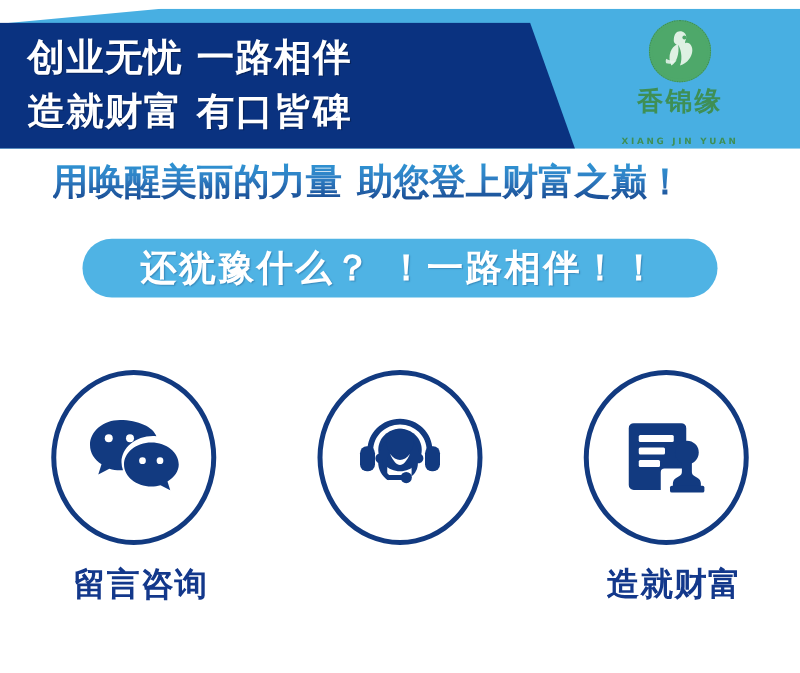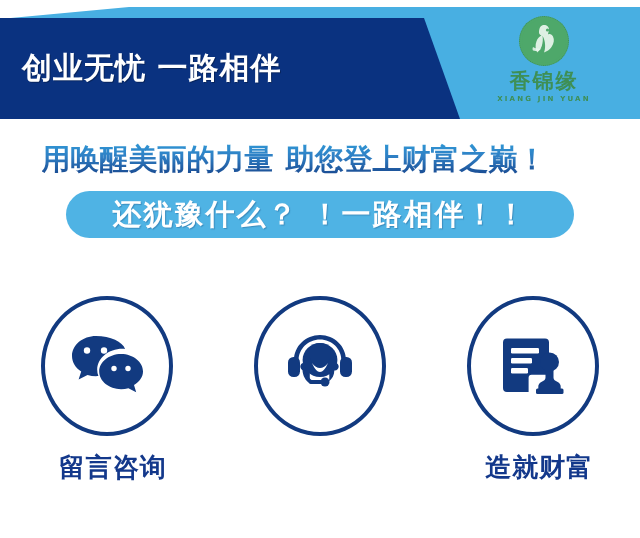--- a/index.html
+++ b/index.html
@@ -76,34 +76,34 @@
   .logo-name {
     margin-top: 3px;
     color: #3E8F55;
     font-size: 21px;
     font-weight: bold;
     letter-spacing: 2px;
     line-height: 1.1;
     font-family: "DejaVu Serif", "Liberation Serif", serif;
   }
   .logo-sub {
-    margin-top: 3px;
+    margin-top: 17px;
     color: #3E8F55;
     font-size: 7px;
     letter-spacing: 2.2px;
     font-weight: bold;
   }
 
   
   #subhead {
     position: absolute;
     left: 0; top: 126px;
     width: 588px; height: 54px;
     display: flex;
-    align-items: flex-end;
+    align-items: flex-start;
     justify-content: center;
   }
   .subhead-text {
     font-size: 29px;
     font-weight: bold;
     white-space: nowrap;
     letter-spacing: 0px;
     background: linear-gradient(180deg, #2F9BD8 0%, #2F7FC4 42%, #123A82 100%);
     -webkit-background-clip: text;
     background-clip: text;
@@ -166,20 +166,21 @@
   }
 </style>
 </head>
 <body>
 
 <div id="banner">
   <div class="band-light"></div>
   <div class="band-dark"></div>
   <div class="band-dark-inner">
     <div class="headline">创业无忧  一路相伴</div>
+    <div class="headline">造就财富  有口皆碑</div>
   </div>
 
   <div id="logo">
     <span class="logo-mark">
       <svg width="48" height="48" viewBox="0 0 48 48" aria-hidden="true">
         <circle cx="24" cy="24" r="22" fill="#4EA86A"></circle>
         <path d="M24 8c3 0 5 2 5 4.5 0 2-1 3-1 5 2-1 4 0 5 2 1.6 3 1 7-1.5 10.5-2 2.8-4.6 4.6-7.5 5.4 1.2-3 1.4-6.6 .8-10.2-.4-2.4-1.2-4.6-2.3-6.4 .6 3.4 .4 7-.8 10.4-1 2.8-2.6 5-4.6 6.2-1.8-3.4-2-7.6-.6-11.2 1-2.6 2.8-4.6 4.9-5.6-1.4-.5-2.4-1.6-2.4-3C19 10.2 21.2 8 24 8z" fill="#EAF6EE" opacity="0.92"></path>
         <path d="M13 30c2.5 1.5 5.5 2 8.5 1.4-2.2 2.2-5.4 3.1-8.5 2.2-.6-1.1-.6-2.4 0-3.6z" fill="#EAF6EE" opacity="0.85"></path>
         <circle cx="27.5" cy="13" r="1.6" fill="#4EA86A"></circle>
       </svg>

